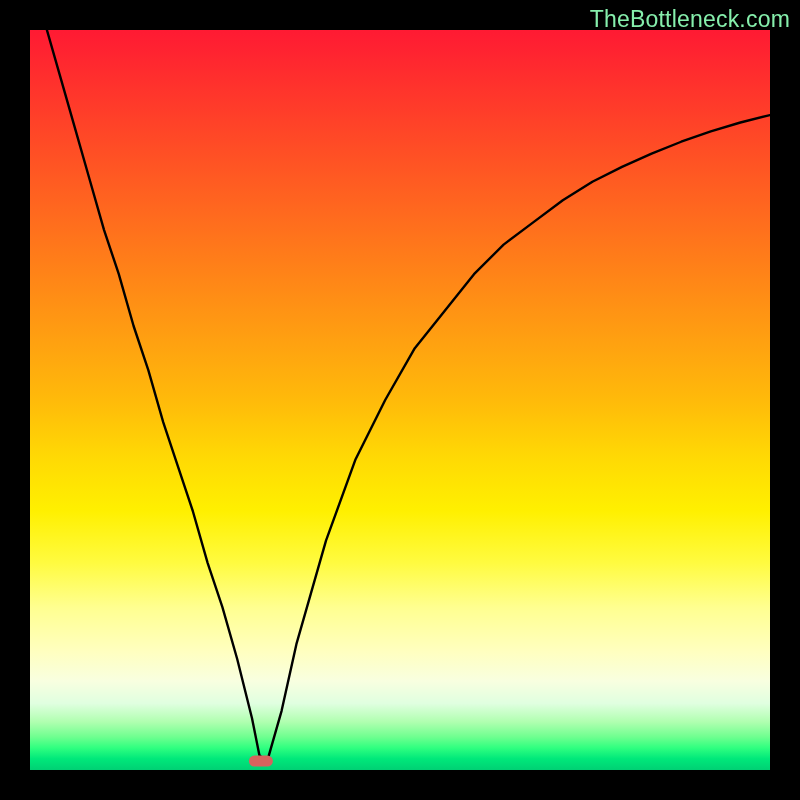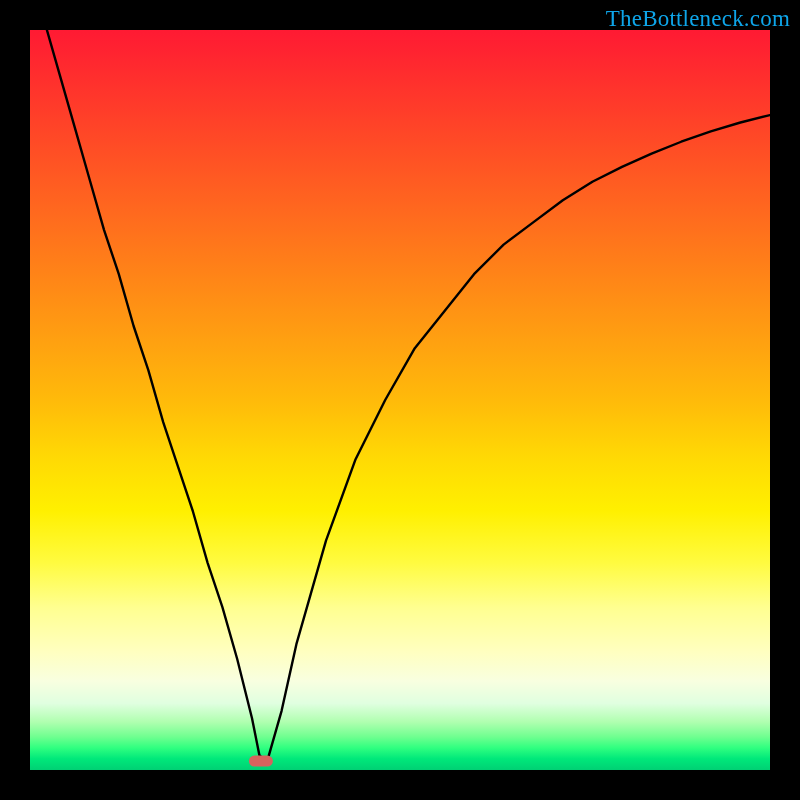--- a/index.html
+++ b/index.html
@@ -34,22 +34,22 @@
       #70ff90 95.5%,
       #30ff80 97%,
       #00e87a 98.5%,
       #00d074 100%
     );
   }
   .watermark {
     position: absolute;
     top: 6px;
     right: 10px;
-    color: #0ea5e9;
-    font-family: Liberation Serif, serif;
+    color: #86efac;
+    font-family: Liberation Sans, sans-serif;
     font-size: 23px;
     font-weight: 400;
     letter-spacing: 0.2px;
   }
   .curve-svg {
     position: absolute;
     left: 0;
     top: 0;
     width: 740px;
     height: 740px;

